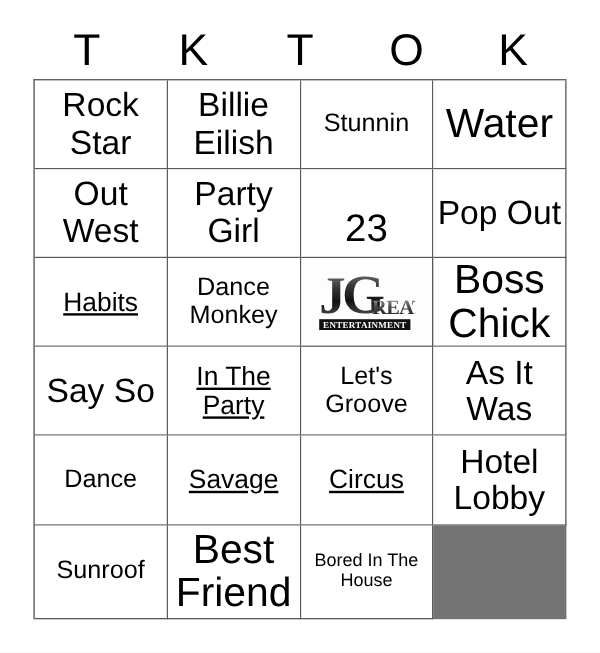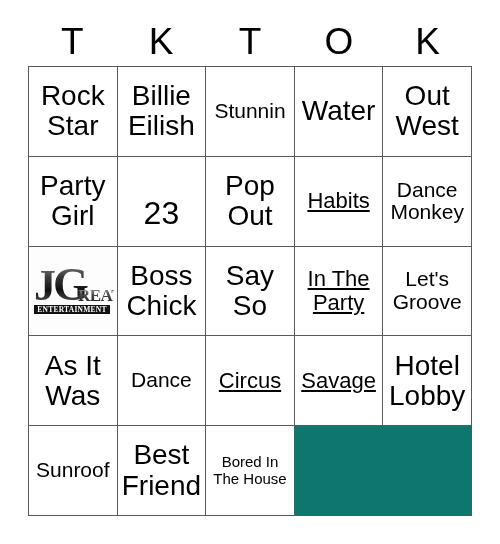--- a/index.html
+++ b/index.html
@@ -43,26 +43,26 @@
     letter-spacing: 0px;
   }
   
   .grid {
     position: absolute;
     left: 28px;
     top: 66px;
     width: 444px;
     height: 450px;
     display: grid;
-    grid-template-columns: repeat(5, 1fr);
+    grid-template-columns: repeat(4, 1fr);
     grid-template-rows: repeat(5, 1fr);
     border-top: 1.5px solid #5a5a5a;
     border-left: 1.5px solid #5a5a5a;
     box-sizing: border-box;
-    background: #0f766e;
+    background: #737373;
   }
   .cell {
     border-right: 1.5px solid #5a5a5a;
     border-bottom: 1.5px solid #5a5a5a;
     box-sizing: border-box;
     display: flex;
     align-items: center;
     justify-content: center;
     text-align: center;
     padding: 2px 3px;
@@ -71,21 +71,21 @@
   }
   .cell .txt {
     display: block;
     width: 100%;
     line-height: 1.08;
     word-break: break-word;
     hyphens: none;
   }
   
   .fs-xl .txt { font-size: 28px; }
-  .fs-lg .txt { font-size: 28px; }
+  .fs-lg .txt { font-size: 34px; }
   .fs-md .txt { font-size: 22px; text-decoration: underline; }
   .fs-sm .txt { font-size: 21px; }
   .fs-xs .txt { font-size: 15px; }
   .fs-num .txt { font-size: 32px; margin-top: 25px; }
 
   
   .logo-cell {
     position: relative;
     background: #fdfdfd;
   }
@@ -190,25 +190,25 @@
     <div class="cell fs-sm">
         <span class="txt">Let's Groove</span>
       </div>
     <div class="cell fs-xl">
         <span class="txt">As It Was</span>
       </div>
     <div class="cell fs-sm">
         <span class="txt">Dance</span>
       </div>
     <div class="cell fs-md">
+        <span class="txt">Savage</span>
+      </div>
+
+    <div class="cell fs-md">
         <span class="txt">Circus</span>
-      </div>
-
-    <div class="cell fs-md">
-        <span class="txt">Savage</span>
       </div>
     <div class="cell fs-xl">
         <span class="txt">Hotel Lobby</span>
       </div>
     <div class="cell fs-sm">
         <span class="txt">Sunroof</span>
       </div>
     <div class="cell fs-lg">
         <span class="txt">Best Friend</span>
       </div>

